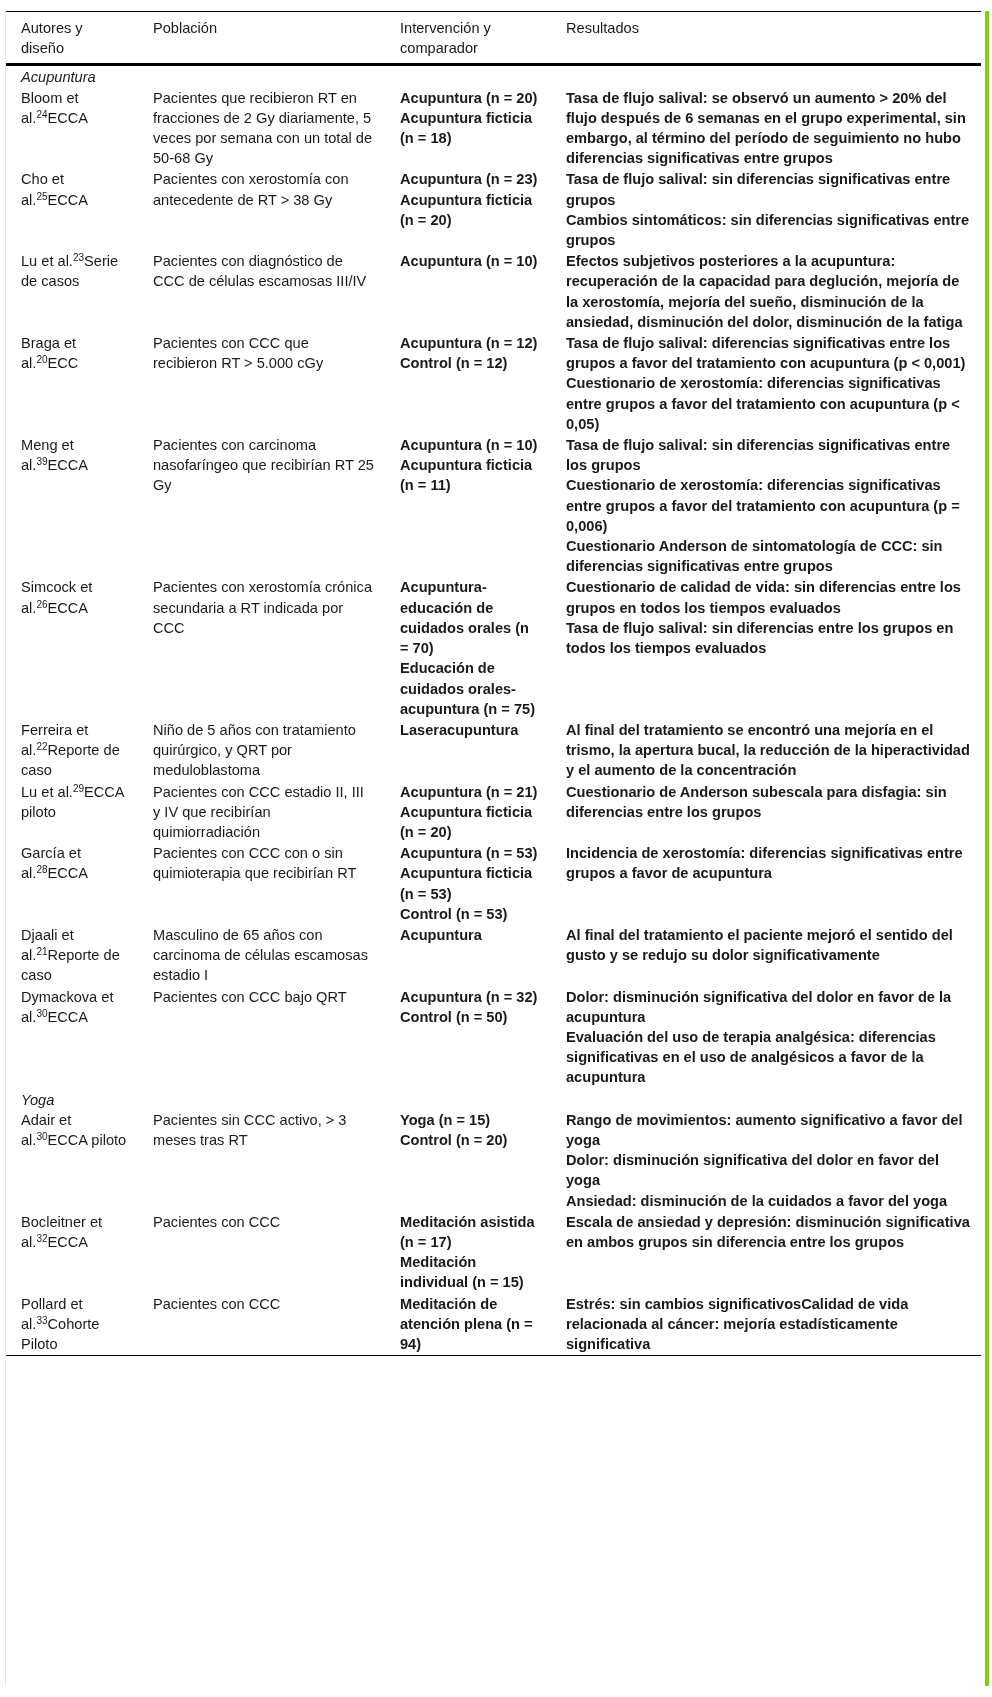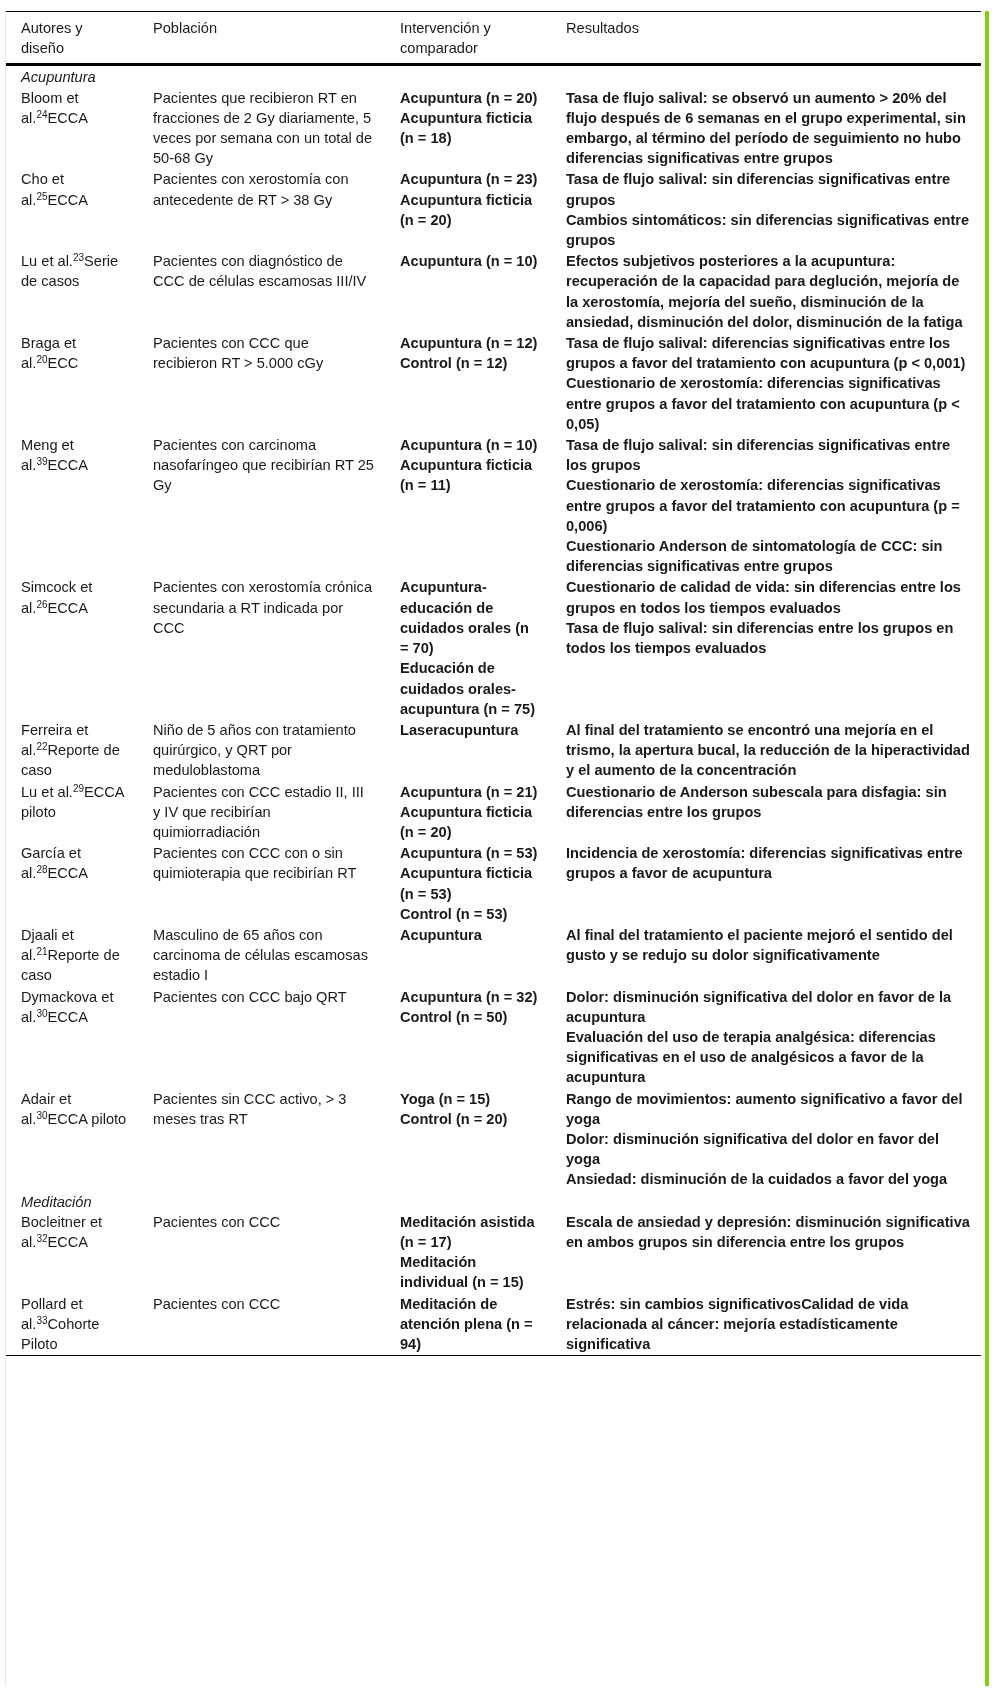--- a/index.html
+++ b/index.html
@@ -160,35 +160,35 @@
           <td>Pacientes con CCC bajo QRT</td>
           <td class="multi">
             <p>Acupuntura (n = 32)</p>
             <p>Control (n = 50)</p>
           </td>
           <td class="multi">
             <p>Dolor: disminución significativa del dolor en favor de la acupuntura</p>
             <p>Evaluación del uso de terapia analgésica: diferencias significativas en el uso de analgésicos a favor de la acupuntura</p>
           </td>
         </tr>
+        <tr class="group">
+          <td colspan="4">Yoga</td>
+        </tr>
         <tr class="study">
           <td class="ref"><span>Adair et al.</span><sup>30</sup><span>ECCA piloto</span></td>
           <td>Pacientes sin CCC activo, &gt; 3 meses tras RT</td>
           <td class="multi">
             <p>Yoga (n = 15)</p>
             <p>Control (n = 20)</p>
           </td>
           <td class="multi">
             <p>Rango de movimientos: aumento significativo a favor del yoga</p>
             <p>Dolor: disminución significativa del dolor en favor del yoga</p>
             <p>Ansiedad: disminución de la cuidados a favor del yoga</p>
           </td>
-        </tr>
-        <tr class="group">
-          <td colspan="4">Meditación</td>
         </tr>
         <tr class="study">
           <td class="ref"><span>Bocleitner et al.</span><sup>32</sup><span>ECCA</span></td>
           <td>Pacientes con CCC</td>
           <td class="multi">
             <p>Meditación asistida (n = 17)</p>
             <p>Meditación individual (n = 15)</p>
           </td>
           <td class="multi">
             <p>Escala de ansiedad y depresión: disminución significativa en ambos grupos sin diferencia entre los grupos</p>

